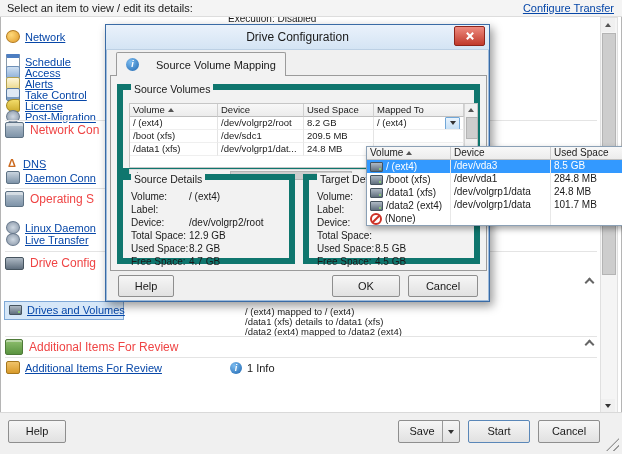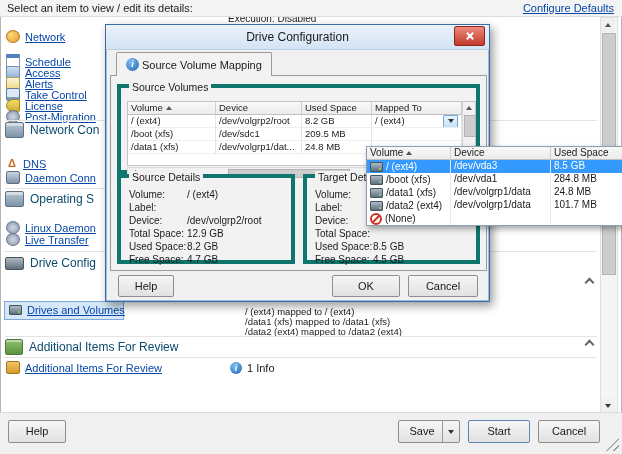--- a/index.html
+++ b/index.html
@@ -7,21 +7,21 @@
     font-family:"Liberation Sans","DejaVu Sans",sans-serif;color:#1a1a1a;
     box-shadow:inset 0 0 0 1px #b5b5b5;}
   
   .topbar{position:absolute;left:0;top:0;right:0;height:16px;background:#f4f4f4;border-bottom:1px solid #ddd;font-size:11px;z-index:2;}
   .ins{position:absolute;left:7px;top:2px;}
   .cfg{position:absolute;right:8px;top:2px;}
   .lnk{color:#0747a8;text-decoration:underline;cursor:pointer;}
   .exec{position:absolute;left:228px;top:13px;font-size:10px;z-index:1;}
   
   .si{position:absolute;left:6px;display:flex;align-items:center;gap:5px;height:13px;font-size:11px;z-index:1;}
-  .ssec{position:absolute;left:5px;display:flex;align-items:center;gap:6px;height:16px;font-size:12px;color:#0c4a6e;z-index:1;}
+  .ssec{position:absolute;left:5px;display:flex;align-items:center;gap:6px;height:16px;font-size:12px;color:#ef4444;z-index:1;}
   .selbox{position:absolute;left:4px;top:301px;width:118px;height:17px;background:#d6e7f8;border:1px solid #7fa8d6;z-index:1;}
   .hr{position:absolute;left:5px;width:592px;height:1px;background:#e4e4e4;z-index:1;}
   .sum{position:absolute;left:245px;font-size:9.5px;color:#222;z-index:1;white-space:nowrap;}
   .chev{position:absolute;width:10px;height:9px;z-index:1;}
   .chev::before{content:"";position:absolute;left:2px;top:3px;width:5px;height:5px;border-left:2px solid #666;border-top:2px solid #666;transform:rotate(45deg);}
   
   .ic{display:inline-block;width:12px;height:11px;border-radius:2px;flex:none;position:relative;}
   .ic-network{background:radial-gradient(circle at 35% 35%,#ffd97a,#df9a2a);border:1px solid #b27a1f;border-radius:50%;}
   .ic-schedule{background:#fff;border:1px solid #8899aa;border-top:4px solid #4d7ec2;border-radius:1px;}
   .ic-access{background:linear-gradient(#cfe0f2,#8fb0d8);border:1px solid #6d8fb8;}
@@ -55,23 +55,23 @@
   .footer{position:absolute;left:0;right:0;top:412px;bottom:0;background:#f0f0f0;border-top:1px solid #d9d9d9;z-index:2;}
   .btn{position:absolute;height:23px;background:linear-gradient(#f6f6f6,#e1e1e1);border:1px solid #8e8e8e;border-radius:2px;font-size:11px;text-align:center;line-height:21px;cursor:pointer;box-sizing:border-box;}
   .split{position:absolute;right:0;top:0;width:16px;height:100%;border-left:1px solid #9a9a9a;display:flex;align-items:center;justify-content:center;}
   .rgrip{position:absolute;right:3px;bottom:3px;width:13px;height:13px;background:repeating-linear-gradient(135deg,#9a9a9a 0 1.5px,transparent 1.5px 4.5px);clip-path:polygon(100% 0,100% 100%,0 100%);}
   
   .dialog{position:absolute;left:105px;top:24px;width:385px;height:278px;background:#f0f0f0;border:1px solid #3a6ba5;box-shadow:0 0 0 1px #9dbbdc inset,3px 4px 9px rgba(0,0,0,.4);z-index:10;box-sizing:border-box;}
   .dtitle{position:absolute;left:0;right:0;top:0;height:24px;line-height:24px;text-align:center;font-size:12px;background:linear-gradient(#eaf2fb,#d4e4f4);border-bottom:1px solid #bcd0e4;}
   .close{position:absolute;top:1px;right:4px;width:29px;height:18px;background:linear-gradient(#ee8a7f,#c0392b);border:1px solid #8e241a;border-radius:2px;z-index:12;cursor:pointer;}
   .cx{position:absolute;left:50%;top:50%;width:9px;height:2px;background:#fff;}
   .cx1{transform:translate(-50%,-50%) rotate(45deg);} .cx2{transform:translate(-50%,-50%) rotate(-45deg);}
-  .tab{position:absolute;left:10px;top:27px;height:24px;padding:0 9px;display:flex;align-items:center;gap:3px;background:#f2f2f2;border:1px solid #9b9b9b;border-bottom:none;border-radius:2px 2px 0 0;font-size:11px;z-index:2;box-sizing:border-box;}
+  .tab{position:absolute;left:10px;top:27px;height:24px;padding:0 9px;display:flex;align-items:center;gap:17px;background:#f2f2f2;border:1px solid #9b9b9b;border-bottom:none;border-radius:2px 2px 0 0;font-size:11px;z-index:2;box-sizing:border-box;}
   .panel{position:absolute;left:4px;top:50px;width:377px;height:196px;background:#f2f2f2;border:1px solid #9b9b9b;box-sizing:border-box;}
-  .gb{position:absolute;border:4px solid #0f766e;box-sizing:border-box;}
+  .gb{position:absolute;border:6px solid #0f766e;box-sizing:border-box;}
   .gbl{position:absolute;top:-7px;left:8px;background:#f2f2f2;padding:0 3px;font-size:10.5px;}
   
   .grid{position:absolute;left:6px;top:13px;width:349px;height:65px;background:#fff;border:1px solid #c6c6c6;box-sizing:border-box;}
   .grow{display:flex;height:13px;}
   .gc{overflow:hidden;white-space:nowrap;padding:0 3px;border-right:1px solid #e4e4e4;border-bottom:1px solid #efefef;font-size:9.5px;line-height:12px;box-sizing:border-box;flex:none;}
   .gh .gc{background:linear-gradient(#f8f8f8,#ececec);border-right:1px solid #cfcfcf;border-bottom:1px solid #bfbfbf;display:flex;align-items:center;gap:3px;}
   .w1{width:88px;} .w2{width:86px;} .w3{width:70px;} .w4{width:90px;display:flex;align-items:center;}
   .combo{background:#fff;}
   .cbtn{margin-left:auto;width:13px;height:11px;background:linear-gradient(#e8f3fd,#c7e0f6);border:1px solid #71a7d8;border-radius:1px;display:flex;align-items:center;justify-content:center;cursor:pointer;flex:none;}
   .gvsb{position:absolute;right:0;top:0;width:13px;height:63px;background:#f1f1f1;border-left:1px solid #d5d5d5;box-sizing:border-box;}
@@ -92,21 +92,21 @@
   .d1{width:84px;display:flex;align-items:center;gap:3px;} .d2{width:100px;} .d3{width:76px;}
   .ddsel{background:#3399ff;color:#fff;}
 </style>
 </head>
 <body>
 
 <div class="screen">
 
   <div class="topbar">
     <span class="ins">Select an item to view / edit its details:</span>
-    <span class="cfg lnk">Configure Defaults</span>
+    <span class="cfg lnk">Configure Transfer</span>
   </div>
 
   <span class="exec">Execution: Disabled</span>
 
   <div class="si" style="top:30px">
     <span class="ic ic-network"></span>
     <span class="lnk">Network</span>
   </div>
   <div class="si" style="top:55px">
     <span class="ic ic-schedule"></span>
@@ -167,21 +167,21 @@
     <span>Drive Config</span>
   </div>
 
   <div class="selbox"></div>
   <div class="si" style="top:303px;left:9px">
     <span class="icd"></span>
     <span class="lnk">Drives and Volumes</span>
   </div>
 
   <div class="sum" style="top:306px">/ (ext4) mapped to / (ext4)</div>
-  <div class="sum" style="top:316px">/data1 (xfs) mapped to /data1 (xfs)</div>
+  <div class="sum" style="top:316px">/data1 (xfs) details to /data1 (xfs)</div>
   <div class="sum" style="top:326px">/data2 (ext4) mapped to /data2 (ext4)</div>
 
   <div class="hr" style="top:336px"></div>
   <div class="ssec" style="top:339px">
     <span class="ic ic-review"></span>
     <span>Additional Items For Review</span>
   </div>
   <div class="hr" style="top:357px"></div>
   <div class="si" style="top:361px">
     <span class="ic ic-reviewitem"></span>

